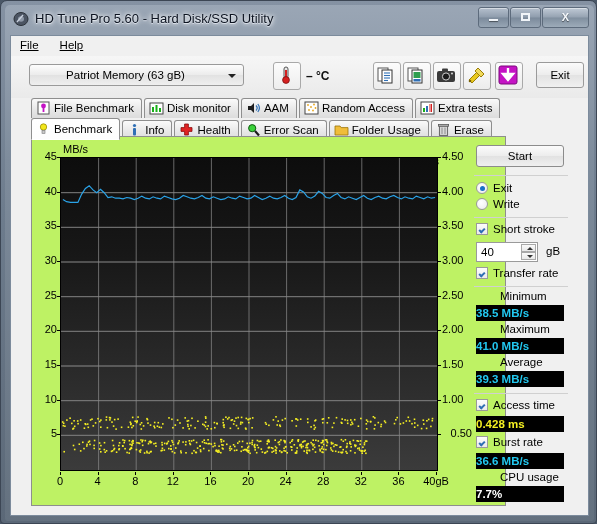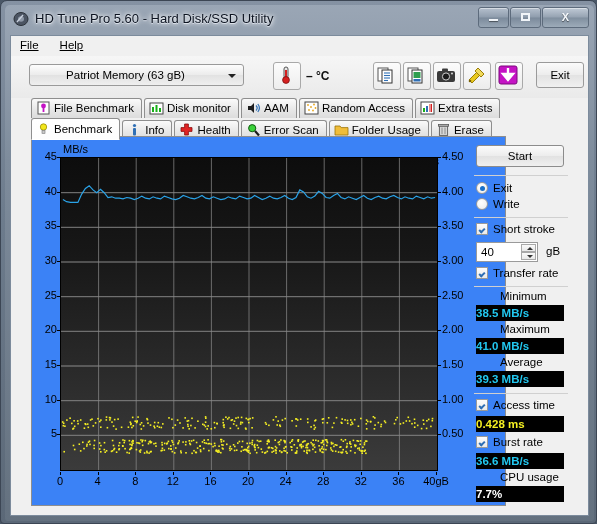--- a/index.html
+++ b/index.html
@@ -138,21 +138,21 @@
     font-size:11.5px;color:#000;line-height:19px;
     vertical-align:bottom;position:relative;
   }
   .tab.sel{
     background:linear-gradient(180deg,#ffffff 0%,#fdfdfd 100%);
     height:22px;line-height:21px;border-bottom:1px solid #fff;z-index:5;
   }
   .tab .ic{display:inline-block;width:15px;height:14px;vertical-align:-3px;margin-right:3px;position:relative;}
   .panelbody{
     position:absolute;left:20px;top:100px;width:475px;height:370px;
-    background:#3b82f6;border:1px solid #8e8e8e;box-sizing:border-box;
+    background:#bef264;border:1px solid #8e8e8e;box-sizing:border-box;
   }
   
   .chartwrap{position:absolute;left:5px;top:6px;width:432px;height:352px;}
   .axis-title-left{position:absolute;left:26px;top:0px;font-size:11px;color:#000;}
   .axis-title-right{position:absolute;right:30px;top:12px;font-size:11px;color:#000;}
   .plot{
     position:absolute;left:23px;top:14px;width:378px;height:314px;
     background:linear-gradient(180deg,#0d0d0d 0%,#171717 30%,#2b2b2b 70%,#3b3b3b 100%);
     border:1px solid #000;box-sizing:border-box;overflow:hidden;
   }
@@ -1058,21 +1058,21 @@
               <div class="ytick" style="top: 145.667px;">25</div>
               <div class="ytickmark" style="top: 152.667px;"></div>
               <div class="ytick" style="top: 111px;">30</div>
               <div class="ytickmark" style="top: 118px;"></div>
               <div class="ytick" style="top: 76.3333px;">35</div>
               <div class="ytickmark" style="top: 83.3333px;"></div>
               <div class="ytick" style="top: 41.6667px;">40</div>
               <div class="ytickmark" style="top: 48.6667px;"></div>
               <div class="ytick" style="top: 7px;">45</div>
               <div class="ytickmark" style="top: 14px;"></div>
-              <div class="ytickR" style="top: 284.333px;">0.50</div>
+              <div class="ytickR" style="top: 284.333px; text-align: right;">0.50</div>
               <div class="ytickmarkR" style="top: 291.333px;"></div>
               <div class="ytickR" style="top: 249.667px;">1.00</div>
               <div class="ytickmarkR" style="top: 256.667px;"></div>
               <div class="ytickR" style="top: 215px;">1.50</div>
               <div class="ytickmarkR" style="top: 222px;"></div>
               <div class="ytickR" style="top: 180.333px;">2.00</div>
               <div class="ytickmarkR" style="top: 187.333px;"></div>
               <div class="ytickR" style="top: 145.667px;">2.50</div>
               <div class="ytickmarkR" style="top: 152.667px;"></div>
               <div class="ytickR" style="top: 111px;">3.00</div>

